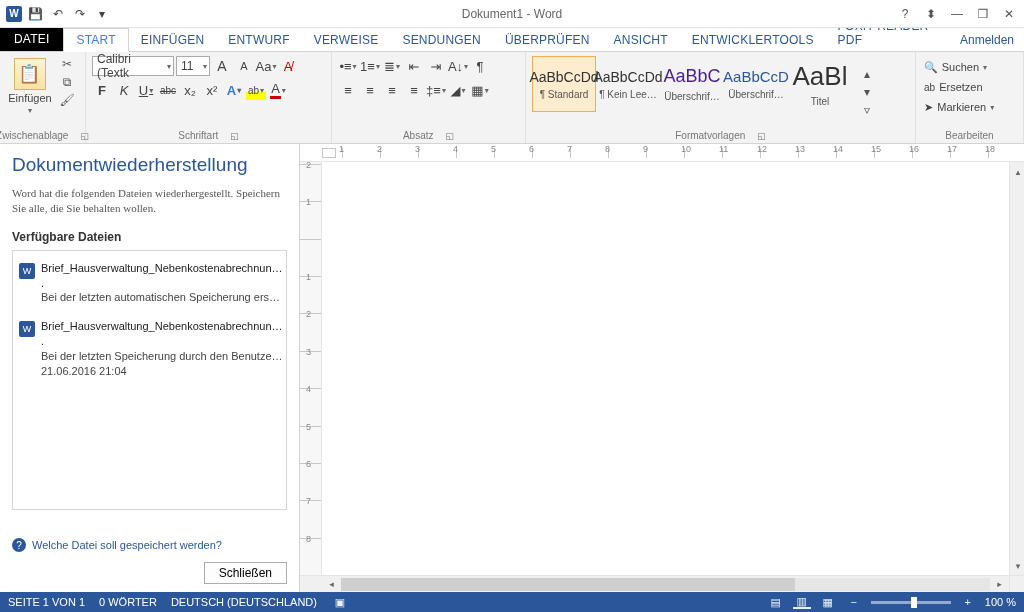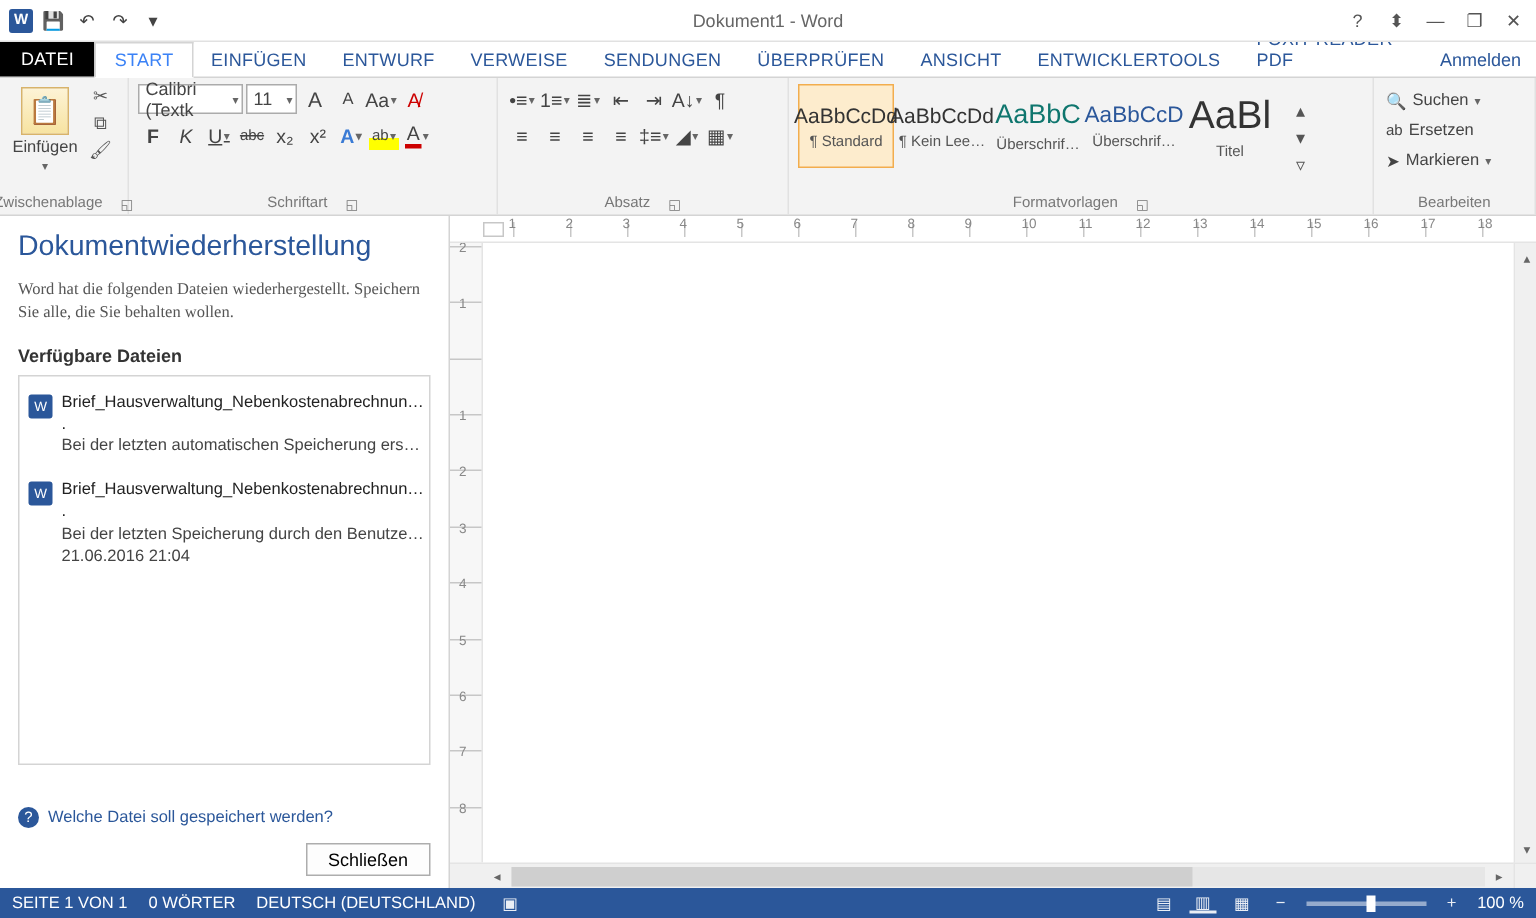--- a/index.html
+++ b/index.html
@@ -134,21 +134,21 @@
     </div>
     <div class="group-label">
         <span>Zwischenablage</span>
         <span class="dlg-launch">◱</span>
       </div>
   </div>
 
   <div class="group" style="width:246px;">
     <div class="group-body" style="flex-direction:column; gap:4px;">
       <div class="row">
-        <div class="combo" style="width:70px;">
+        <div class="combo" style="width:82px;">
             <span>Calibri (Textk</span>
             <span class="dd">▾</span>
           </div>
         <div class="combo" style="width:34px;">
             <span>11</span>
             <span class="dd">▾</span>
           </div>
         <div class="fmt-btn" style="font-size:14px;">A</div>
         <div class="fmt-btn" style="font-size:11px;">A</div>
         <div class="fmt-btn dd">Aa</div>
@@ -206,21 +206,21 @@
       <div id="styles-host" style="display:flex;">
           <div class="style-box sel">
             <div class="style-sample" style="">AaBbCcDd</div>
             <div class="style-name">¶ Standard</div>
           </div>
           <div class="style-box">
             <div class="style-sample" style="">AaBbCcDd</div>
             <div class="style-name">¶ Kein Lee…</div>
           </div>
           <div class="style-box">
-            <div class="style-sample" style="color:#0f766e;font-size:18px;">AaBbC</div>
+            <div class="style-sample" style="color:#4c1d95;font-size:18px;">AaBbC</div>
             <div class="style-name">Überschrif…</div>
           </div>
           <div class="style-box">
             <div class="style-sample" style="color:#2b579a;font-size:15px;">AaBbCcD</div>
             <div class="style-name">Überschrif…</div>
           </div>
           <div class="style-box">
             <div class="style-sample" style="font-size:26px;">AaBl</div>
             <div class="style-name">Titel</div>
           </div>

